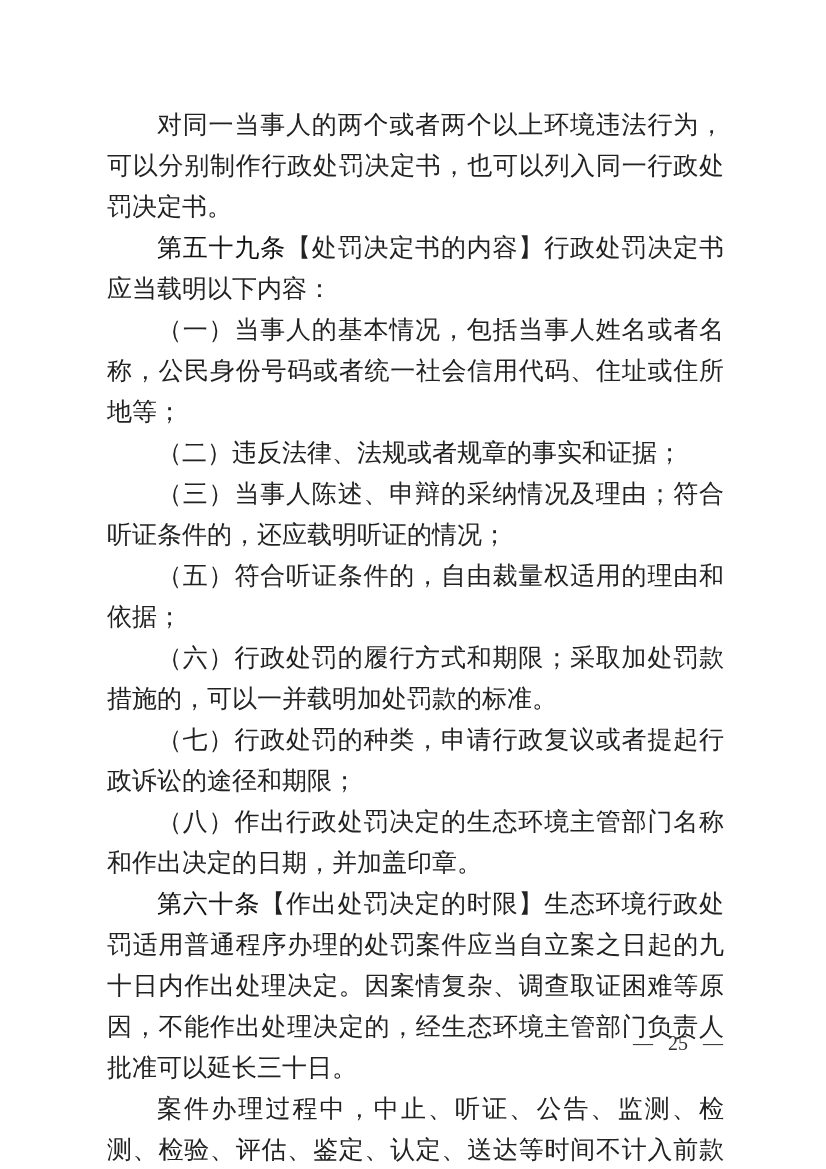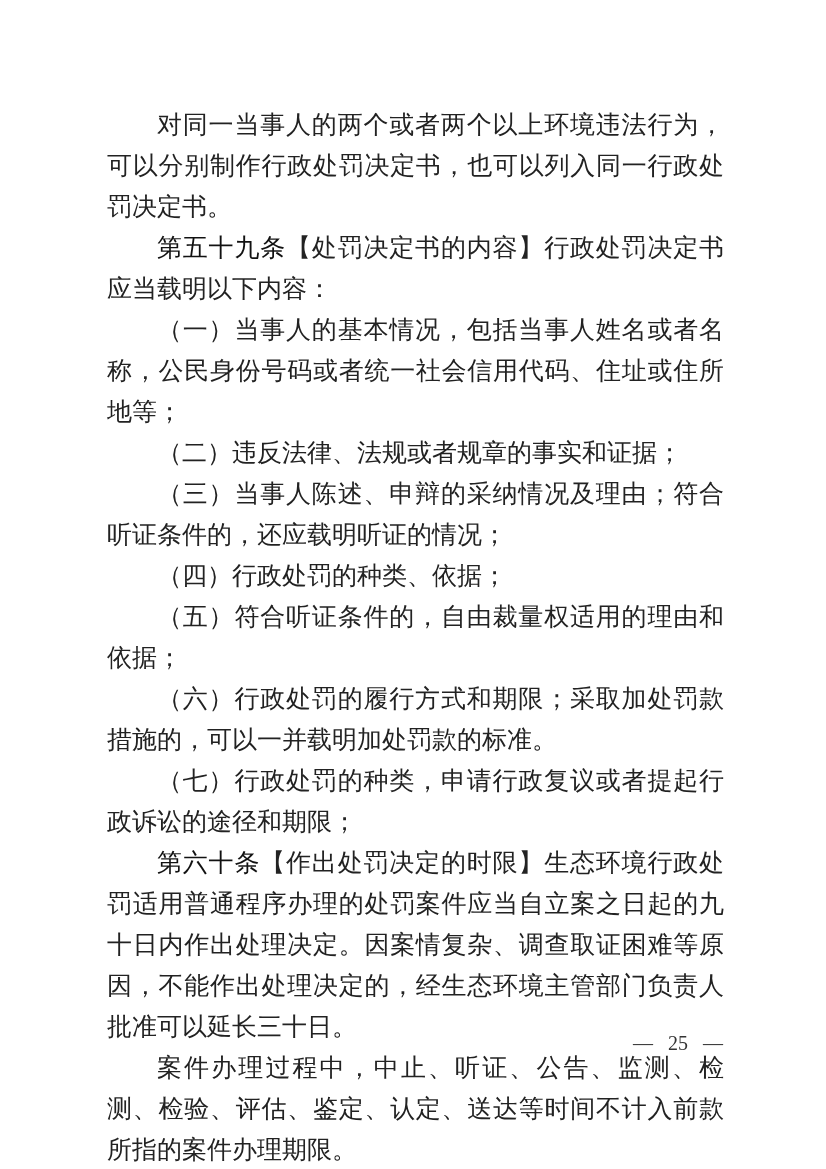--- a/index.html
+++ b/index.html
@@ -57,28 +57,28 @@
     <p class="para">对同一当事人的两个或者两个以上环境违法行为，可以分别制作行政处罚决定书，也可以列入同一行政处罚决定书。</p>
 
     <p class="para"><span class="art-heading">第五十九条</span><span>【处罚决定书的内容】行政处罚决定书应当载明以下内容：</span></p>
 
     <p class="para">（一）当事人的基本情况，包括当事人姓名或者名称，公民身份号码或者统一社会信用代码、住址或住所地等；</p>
 
     <p class="para">（二）违反法律、法规或者规章的事实和证据；</p>
 
     <p class="para">（三）当事人陈述、申辩的采纳情况及理由；符合听证条件的，还应载明听证的情况；</p>
 
-    <p class="para">（四）行政处罚的种类、依据；</p>
 
     <p class="para">（五）符合听证条件的，自由裁量权适用的理由和依据；</p>
 
     <p class="para">（六）行政处罚的履行方式和期限；采取加处罚款措施的，可以一并载明加处罚款的标准。</p>
 
     <p class="para">（七）行政处罚的种类，申请行政复议或者提起行政诉讼的途径和期限；</p>
 
+    <p class="para">（八）作出行政处罚决定的生态环境主管部门名称和作出决定的日期，并加盖印章。</p>
 
     <p class="para"><span class="art-heading">第六十条</span><span>【作出处罚决定的时限】生态环境行政处罚适用普通程序办理的处罚案件应当自立案之日起的九十日内作出处理决定。因案情复杂、调查取证困难等原因，不能作出处理决定的，经生态环境主管部门负责人批准可以延长三十日。</span></p>
 
     <p class="para">案件办理过程中，中止、听证、公告、监测、检测、检验、评估、鉴定、认定、送达等时间不计入前款所指的案件办理期限。</p>
 
   </main>
 
   <footer class="pageno">— 25 —</footer>
 </div>
 

